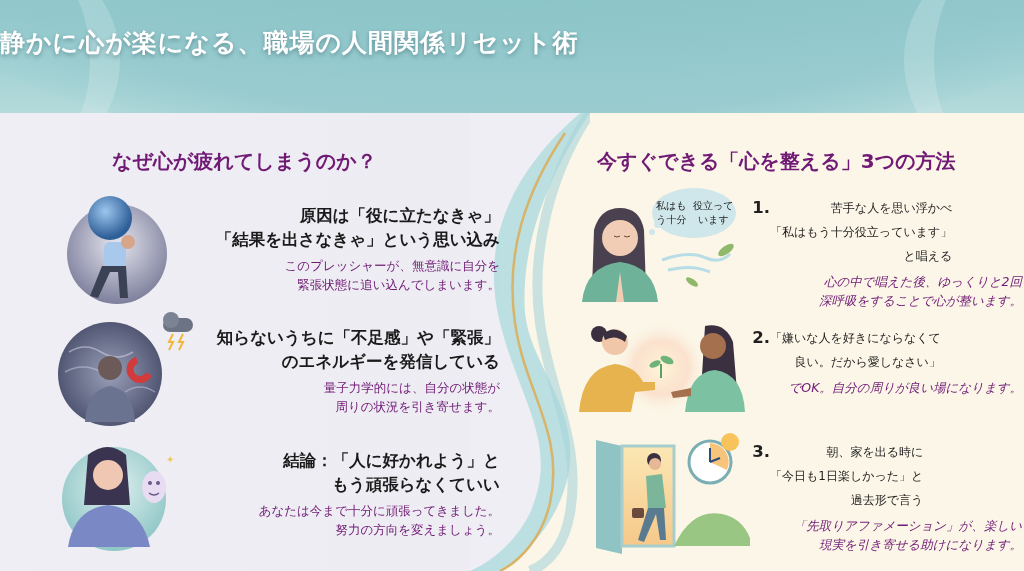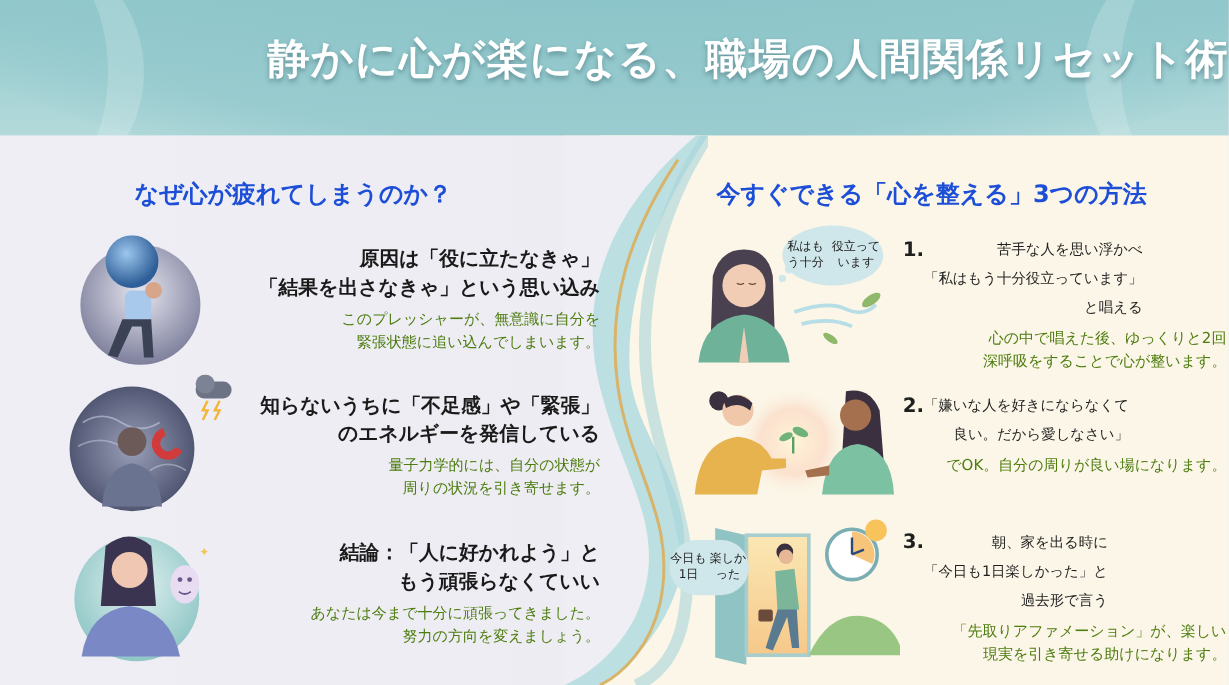--- a/index.html
+++ b/index.html
@@ -26,61 +26,61 @@
     position: absolute; left: -60px; top: -40px; width: 180px; height: 200px;
     border-radius: 50%;
     border-right: 30px solid rgba(255,255,255,0.18);
   }
   .header .swoosh-right {
     position: absolute; right: -60px; top: -40px; width: 180px; height: 200px;
     border-radius: 50%;
     border-left: 30px solid rgba(255,255,255,0.18);
   }
   .title {
-    position: absolute; left: 0; top: 26px; width: 1024px; text-align: right;
-    font-size: 35px; font-weight: bold; color: #ffffff; letter-spacing: 1px;
+    position: absolute; left: 0; top: 26px; width: 1024px; text-align: left;
+    font-size: 25px; font-weight: bold; color: #ffffff; letter-spacing: 1px;
     text-shadow: 0 2px 4px rgba(40,80,90,0.45);
   }
 
   
   .left-panel {
     position: absolute; left: 0; top: 113px; width: 560px; height: 458px;
     background: linear-gradient(90deg, #eeeef4 0%, #ececf2 100%);
   }
   
   .right-panel {
     position: absolute; left: 500px; top: 113px; width: 524px; height: 458px;
     background: #fbf6e7;
     overflow: hidden;
   }
   .wave-teal {
     position: absolute; left: 470px; top: 113px; width: 120px; height: 458px;
     pointer-events: none;
   }
 
   .section-title {
-    position: absolute; font-size: 20px; font-weight: bold; color: #1d4ed8;
+    position: absolute; font-size: 20px; font-weight: bold; color: #701a75;
     white-space: nowrap;
   }
   .left-title { left: 112px; top: 148px; }
   .right-title { left: 597px; top: 148px; }
 
   .item { position: absolute; text-align: right; }
   .item .head {
     font-size: 16.5px; font-weight: bold; color: #1a1a1a; line-height: 24px; white-space: nowrap;
   }
   .item .body {
-    font-size: 12.5px; color: #4d7c0f; line-height: 19px; margin-top: 4px; white-space: nowrap;
+    font-size: 12.5px; color: #701a75; line-height: 19px; margin-top: 4px; white-space: nowrap;
   }
   .left-item { left: 200px; width: 300px; }
   .right-item { left: 752px; width: 270px; }
   .right-item .head-row { display: flex; }
   .right-item .num { font-size: 16.5px; font-weight: bold; width: 18px; flex: none; line-height: 24px; }
   .right-item .head-text { font-size: 12px; font-weight: normal; line-height: 24px; white-space: nowrap; }
-  .right-item .body { margin-left: 0; }
+  .right-item .body { margin-left: 0; font-style: italic; }
 
   .illus { position: absolute; }
   .bubble {
     position: absolute; background: #cfe6ea; border-radius: 50%;
     font-size: 10px; color: #222; text-align: center; line-height: 14px;
     display: flex; align-items: center; justify-content: center;
   }
 </style>
 </head>
 <body>
@@ -277,24 +277,20 @@
     <circle cx="102" cy="32" r="7" fill="#3a3040"></circle>
     <circle cx="103" cy="36" r="6" fill="#e6b896"></circle>
     <path d="M94 48 L110 46 L114 80 L96 82 Z" fill="#7cb69a"></path>
     <path d="M96 80 L86 112 L92 114 L104 86 L108 112 L114 112 L112 80 Z" fill="#5a7a90"></path>
     <rect x="80" y="80" width="12" height="10" rx="2" fill="#6a4a3a"></rect>
     <circle cx="158" cy="34" r="21" fill="#ffffff" stroke="#7aaeb3" stroke-width="3"></circle>
     <path d="M158 34 L158 15 A19 19 0 0 1 175 42 Z" fill="#f6c47a"></path>
     <path d="M158 34 L158 20 M158 34 L168 30" stroke="#2a4a7a" stroke-width="2"></path>
     <circle cx="178" cy="14" r="9" fill="#f8c35a"></circle>
   </svg>
-  <div class="bubble" style="left:6px; top:22px; width:66px; height:46px; border-radius: 24px;">
-    <span>今日も1日</span>
-    <span>楽しかった</span>
-  </div>
 </div>
 <div class="item right-item" style="top:440px;">
   <div class="head-row">
     <span class="num">3.</span>
     <div>
       <div class="head-text">朝、家を出る時に</div>
       <div class="head-text">「今日も1日楽しかった」と</div>
       <div class="head-text">過去形で言う</div>
     </div>
   </div>

